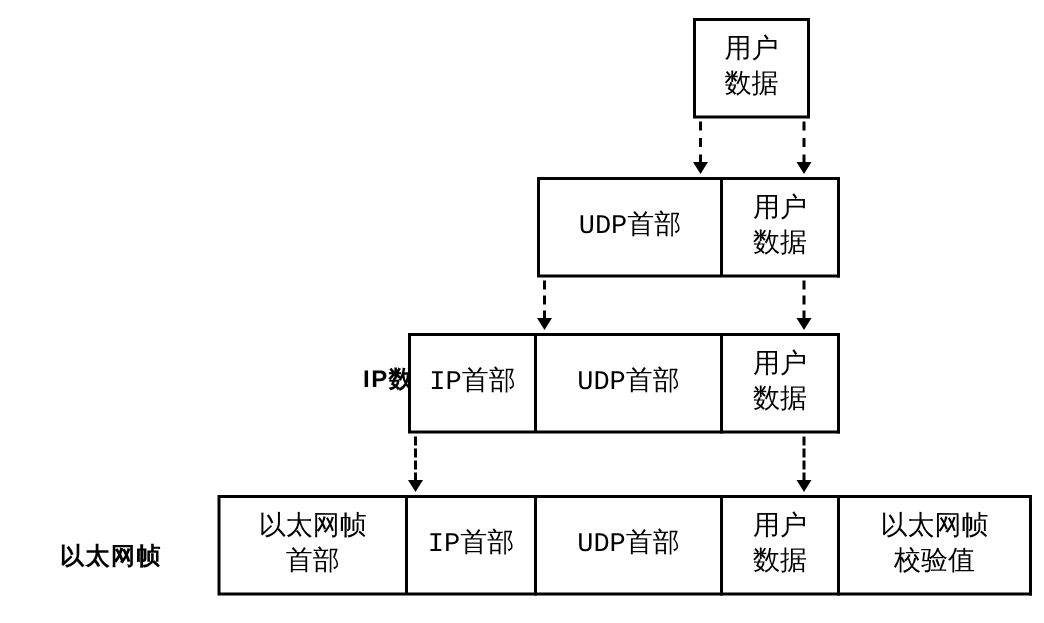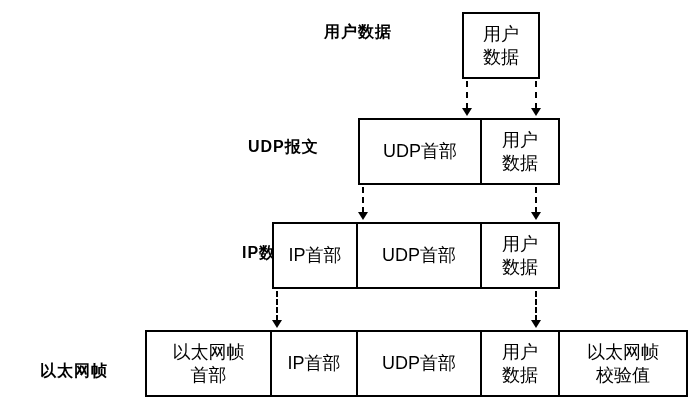--- a/index.html
+++ b/index.html
@@ -21,21 +21,21 @@
     height:67px;
     box-sizing:border-box;
     border:2px solid #000;
     display:flex;align-items:center;justify-content:center;
     text-align:center;
     background:#fff;
   }
   .box + .box{border-left:none;}
   .box span{
     white-space:pre-line;
-    font-family:Liberation Sans, sans-serif;
+    font-family:Liberation Mono, monospace;
     font-size:18px;
     line-height:1.25;
   }
   .w-eth{width:127px;}
   .w-ip{width:86px;}
   .w-udp{width:124px;}
   .w-user{width:78px;}
   .w-fcs{width:128px;}
   
   .layer-label{
@@ -61,22 +61,20 @@
     border-left:5px solid transparent;
     border-right:5px solid transparent;
     border-top:8px solid #000;
   }
 </style>
 </head>
 <body>
 
 <div class="stage">
 
-  <div class="layer-label" id="lbl-0">用户数据</div>
-  <div class="layer-label" id="lbl-1">UDP报文</div>
   <div class="layer-label" id="lbl-2">IP数据报</div>
   <div class="layer-label" id="lbl-3">以太网帧</div>
 
   <div class="row" id="row-0">
     <div class="box w-user">
       <span>用户
 数据</span>
     </div>
   </div>
 

